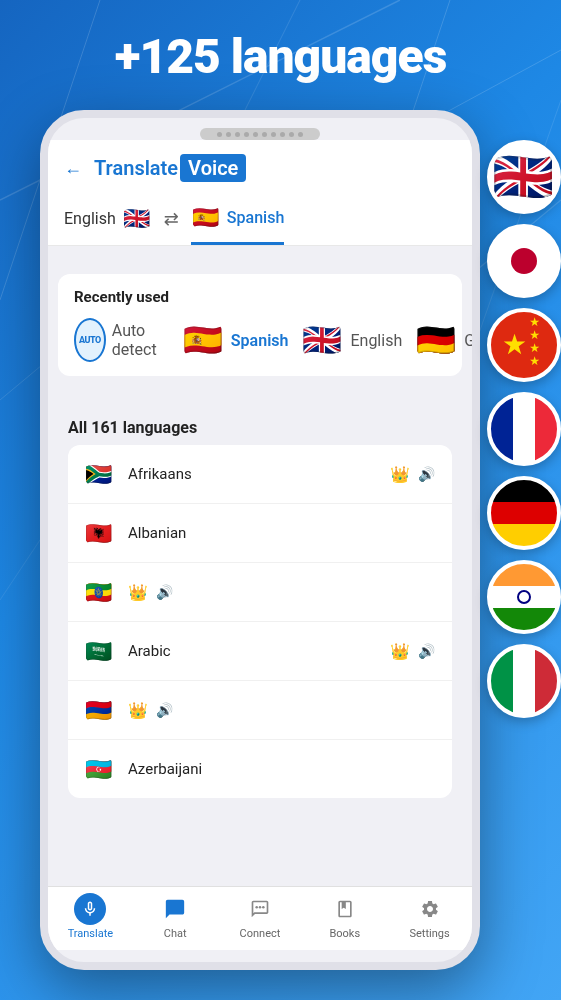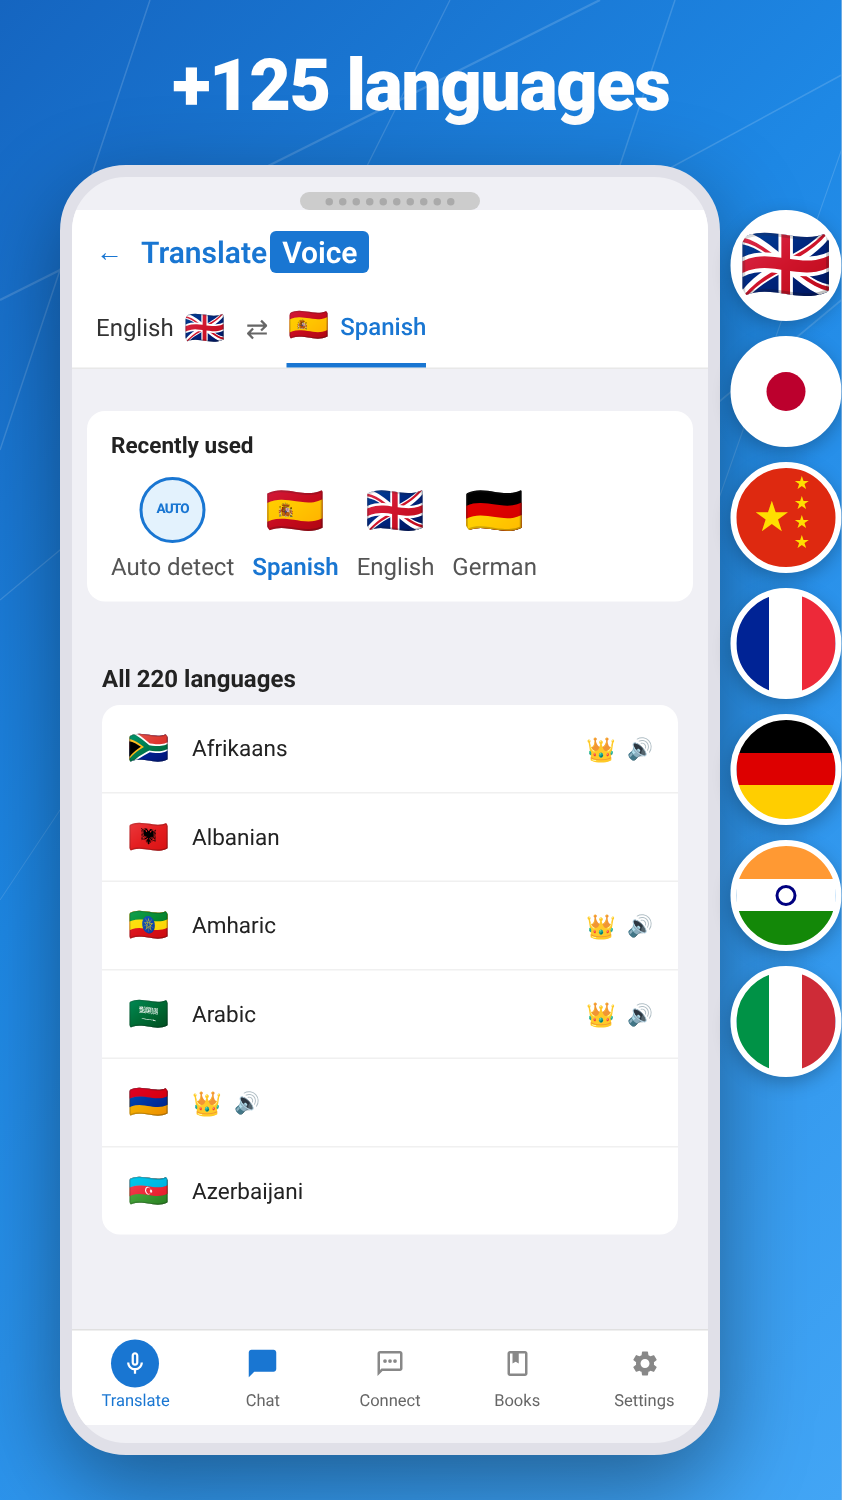--- a/index.html
+++ b/index.html
@@ -195,21 +195,21 @@
       margin-bottom: 12px;
     }
 
     .recent-items {
       display: flex;
       gap: 12px;
     }
 
     .recent-item {
       display: flex;
-      flex-direction: column;
+      flex-direction: row;
       align-items: center;
       gap: 6px;
       cursor: pointer;
     }
 
     .recent-item-label {
       font-size: 16px;
       color: #555;
     }
 
@@ -460,40 +460,39 @@
             <span class="recent-item-label">English</span>
           </div>
           <div class="recent-item">
             <div class="flag-circle" style="width:44px;height:44px;font-size:32px;">🇩🇪</div>
             <span class="recent-item-label">German</span>
           </div>
         </div>
       </div>
 
       <div class="all-languages">
-        <div class="all-lang-title">All 220 languages</div>
+        <div class="all-lang-title">All 161 languages</div>
         <div class="lang-list">
 
           <div class="lang-row">
             <div class="flag-circle" style="font-size:22px;">🇿🇦</div>
             <span class="lang-name">Afrikaans</span>
             <div class="lang-icons">
               <span class="crown-icon">👑</span>
               <span class="voice-icon">🔊</span>
             </div>
           </div>
 
           <div class="lang-row">
             <div class="flag-circle" style="font-size:22px;">🇦🇱</div>
             <span class="lang-name">Albanian</span>
           </div>
 
           <div class="lang-row">
             <div class="flag-circle" style="font-size:22px;">🇪🇹</div>
-            <span class="lang-name">Amharic</span>
             <div class="lang-icons">
               <span class="crown-icon">👑</span>
               <span class="voice-icon">🔊</span>
             </div>
           </div>
 
           <div class="lang-row">
             <div class="flag-circle" style="font-size:22px;">🇸🇦</div>
             <span class="lang-name">Arabic</span>
             <div class="lang-icons">

